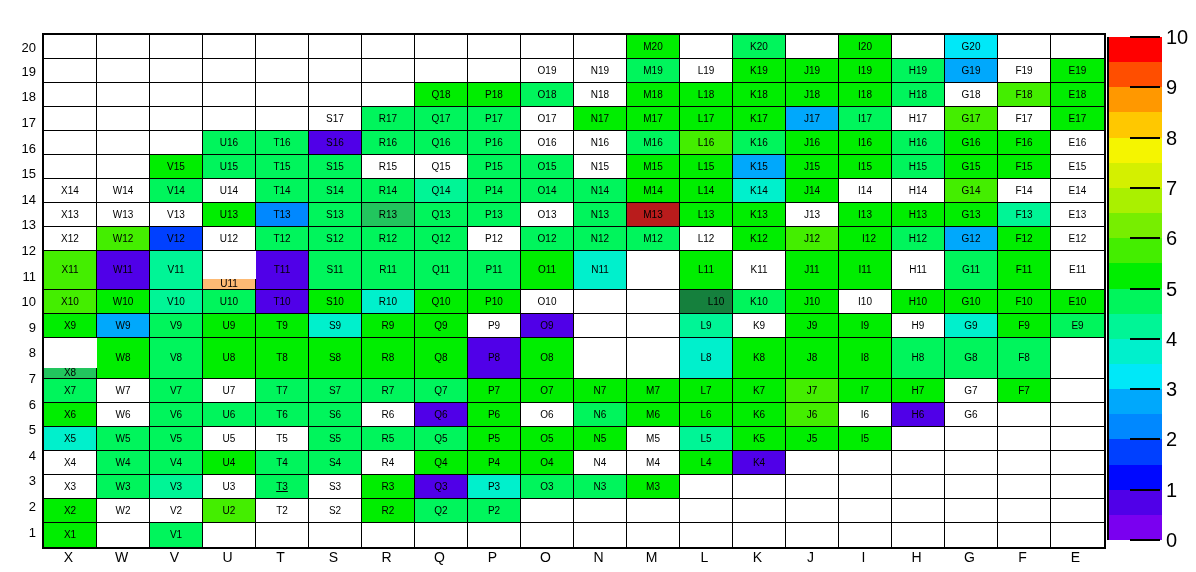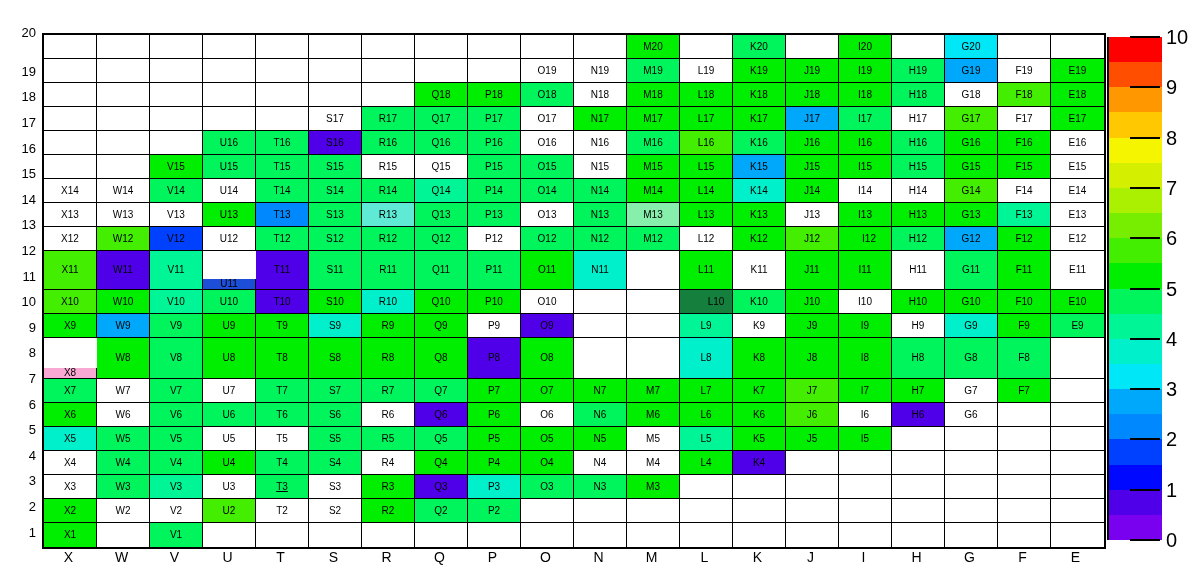--- a/index.html
+++ b/index.html
@@ -39,21 +39,21 @@
   .cblab{
     position:absolute;left:1166px;font-size:20px;line-height:20px;
     transform:translateY(-50%);
   }
 </style>
 </head>
 <body>
 
 <div class="canvas">
   <div id="ylabels">
-      <div class="ylab" style="top: 20px;">20</div>
+      <div class="ylab" style="top: 35px;">20</div>
       <div class="ylab" style="top: 58.6px;">19</div>
       <div class="ylab" style="top: 84.2px;">18</div>
       <div class="ylab" style="top: 109.8px;">17</div>
       <div class="ylab" style="top: 135.4px;">16</div>
       <div class="ylab" style="top: 161px;">15</div>
       <div class="ylab" style="top: 186.6px;">14</div>
       <div class="ylab" style="top: 212.2px;">13</div>
       <div class="ylab" style="top: 237.8px;">12</div>
       <div class="ylab" style="top: 263.4px;">11</div>
       <div class="ylab" style="top: 289px;">10</div>
@@ -207,26 +207,26 @@
       <div class="cell">H14</div>
       <div class="cell" style="background: rgb(68, 238, 0);">G14</div>
       <div class="cell">F14</div>
       <div class="cell">E14</div>
       <div class="cell">X13</div>
       <div class="cell">W13</div>
       <div class="cell">V13</div>
       <div class="cell" style="background: rgb(0, 238, 0);">U13</div>
       <div class="cell" style="background: rgb(0, 136, 255);">T13</div>
       <div class="cell" style="background: rgb(0, 245, 92);">S13</div>
-      <div class="cell" style="background: #5eead4;">R13</div>
+      <div class="cell" style="background: #22c55e;">R13</div>
       <div class="cell" style="background: rgb(0, 245, 92);">Q13</div>
       <div class="cell" style="background: rgb(0, 245, 92);">P13</div>
       <div class="cell">O13</div>
       <div class="cell" style="background: rgb(0, 245, 92);">N13</div>
-      <div class="cell" style="background: #86efac;">M13</div>
+      <div class="cell" style="background: #b91c1c;">M13</div>
       <div class="cell" style="background: rgb(0, 238, 0);">L13</div>
       <div class="cell" style="background: rgb(0, 238, 0);">K13</div>
       <div class="cell">J13</div>
       <div class="cell" style="background: rgb(0, 238, 0);">I13</div>
       <div class="cell" style="background: rgb(0, 238, 0);">H13</div>
       <div class="cell" style="background: rgb(0, 238, 0);">G13</div>
       <div class="cell" style="background: rgb(0, 245, 150);">F13</div>
       <div class="cell">E13</div>
       <div class="cell">X12</div>
       <div class="cell" style="background: rgb(68, 238, 0);">W12</div>
@@ -244,21 +244,21 @@
       <div class="cell" style="background: rgb(0, 238, 0);">K12</div>
       <div class="cell" style="background: rgb(68, 238, 0);">J12</div>
       <div class="cell" style="background: rgb(0, 238, 0); padding-left: 8px;">I12</div>
       <div class="cell" style="background: rgb(0, 245, 92);">H12</div>
       <div class="cell" style="background: rgb(0, 168, 252);">G12</div>
       <div class="cell" style="background: rgb(0, 238, 0);">F12</div>
       <div class="cell">E12</div>
       <div class="cell" style="background: rgb(68, 238, 0);">X11</div>
       <div class="cell" style="background: rgb(80, 0, 232);">W11</div>
       <div class="cell" style="background: rgb(0, 245, 150);">V11</div>
-      <div class="cell" style="background: #1d4ed8; margin-top: 28px;">U11</div>
+      <div class="cell" style="background: #fdba74; margin-top: 28px;">U11</div>
       <div class="cell" style="background: rgb(80, 0, 232);">T11</div>
       <div class="cell" style="background: rgb(0, 245, 92);">S11</div>
       <div class="cell" style="background: rgb(0, 245, 92);">R11</div>
       <div class="cell" style="background: rgb(0, 245, 92);">Q11</div>
       <div class="cell" style="background: rgb(0, 245, 92);">P11</div>
       <div class="cell" style="background: rgb(0, 238, 0);">O11</div>
       <div class="cell" style="background: rgb(0, 240, 204);">N11</div>
       <div class="cell"></div>
       <div class="cell" style="background: rgb(0, 238, 0);">L11</div>
       <div class="cell">K11</div>
@@ -301,21 +301,21 @@
       <div class="cell"></div>
       <div class="cell"></div>
       <div class="cell" style="background: rgb(0, 245, 150);">L9</div>
       <div class="cell">K9</div>
       <div class="cell" style="background: rgb(0, 238, 0);">J9</div>
       <div class="cell" style="background: rgb(0, 238, 0);">I9</div>
       <div class="cell">H9</div>
       <div class="cell" style="background: rgb(0, 240, 204);">G9</div>
       <div class="cell" style="background: rgb(0, 238, 0);">F9</div>
       <div class="cell" style="background: rgb(0, 245, 92);">E9</div>
-      <div class="cell" style="background: #f9a8d4; margin-top: 30px;">X8</div>
+      <div class="cell" style="background: #22c55e; margin-top: 30px;">X8</div>
       <div class="cell" style="background: rgb(0, 238, 0);">W8</div>
       <div class="cell" style="background: rgb(0, 245, 92);">V8</div>
       <div class="cell" style="background: rgb(0, 238, 0);">U8</div>
       <div class="cell" style="background: rgb(0, 238, 0);">T8</div>
       <div class="cell" style="background: rgb(0, 238, 0);">S8</div>
       <div class="cell" style="background: rgb(0, 238, 0);">R8</div>
       <div class="cell" style="background: rgb(0, 238, 0);">Q8</div>
       <div class="cell" style="background: rgb(80, 0, 232);">P8</div>
       <div class="cell" style="background: rgb(0, 238, 0);">O8</div>
       <div class="cell"></div>

